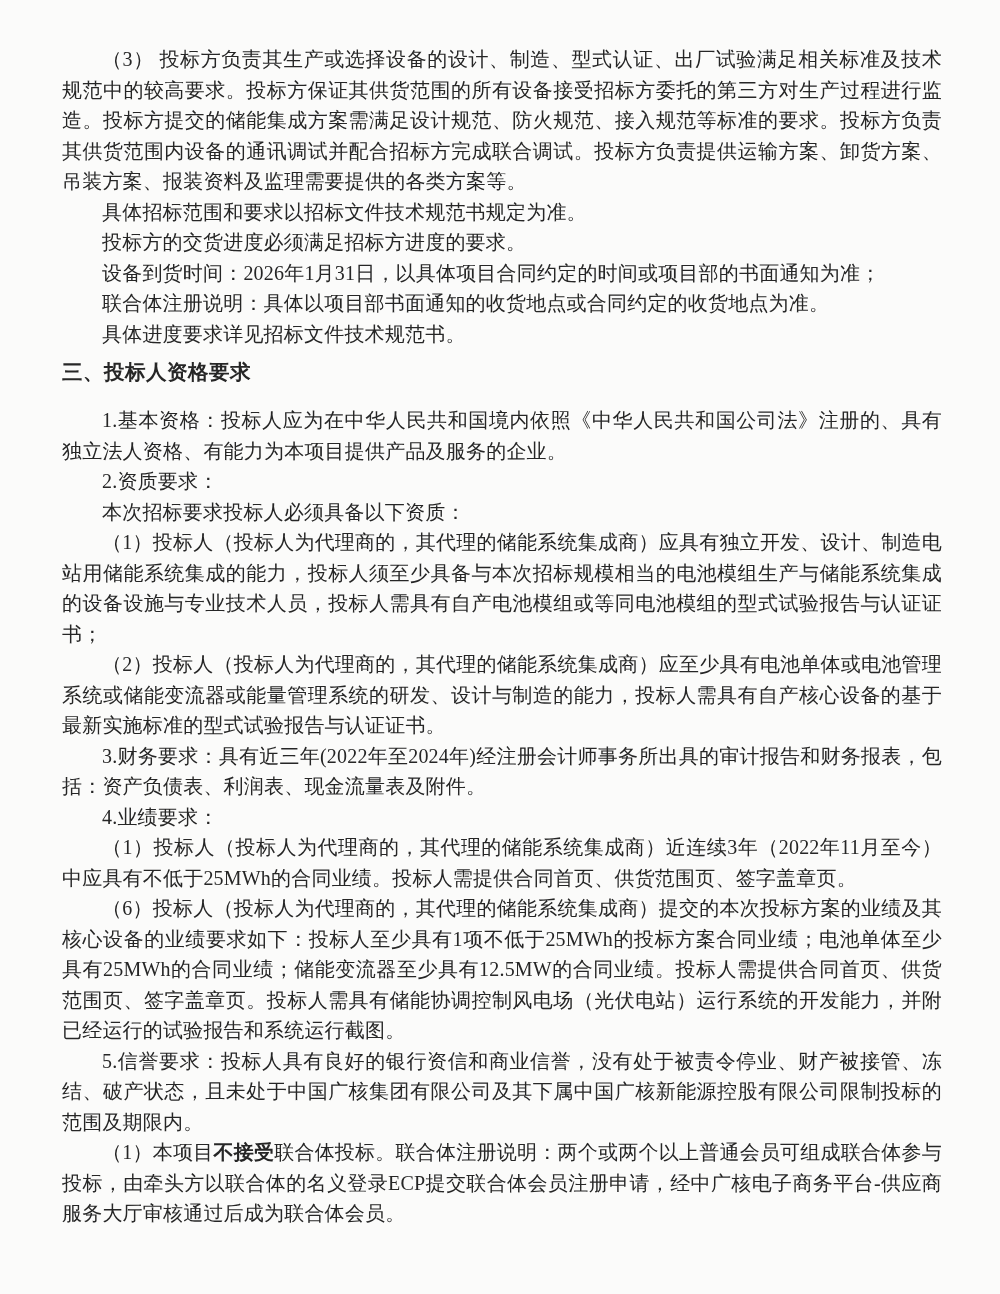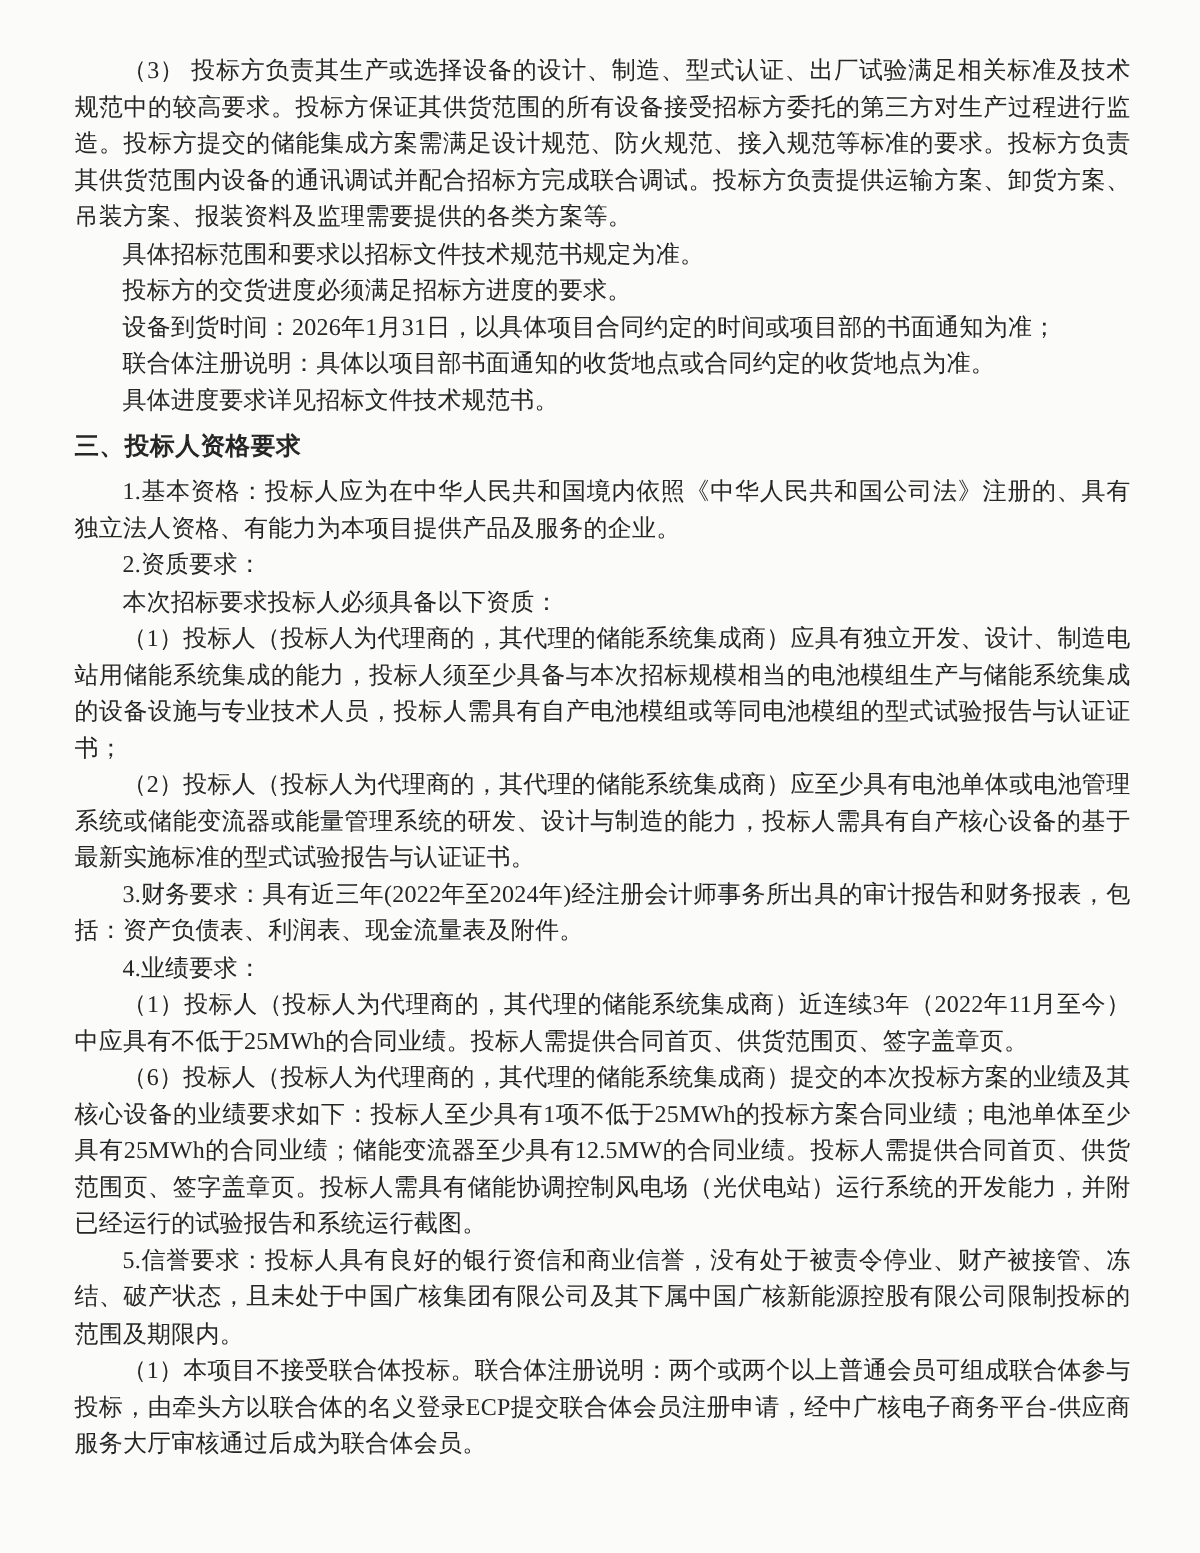--- a/index.html
+++ b/index.html
@@ -22,29 +22,29 @@
   }
   .para {
     margin: 0;
     font-size: 20px;
     line-height: 30.5px;
     text-align: justify;
     text-indent: 2em;
     letter-spacing: 0.2px;
   }
   .heading {
-    margin: 8px 0 7px 0;
+    margin: 8px 0 17px 0;
     font-size: 20.5px;
     line-height: 31px;
     font-weight: bold;
     text-indent: 0;
     letter-spacing: 0.5px;
   }
   .bold {
-    font-weight: normal;
+    font-weight: bold;
   }
 </style>
 </head>
 <body style="background: rgb(251, 251, 250); color: rgb(38, 38, 38);">
 
 <div class="page">
   <div id="doc">
       <p class="para"><span>（3） 投标方负责其生产或选择设备的设计、制造、型式认证、出厂试验满足相关标准及技术规范中的较高要求。投标方保证其供货范围的所有设备接受招标方委托的第三方对生产过程进行监造。投标方提交的储能集成方案需满足设计规范、防火规范、接入规范等标准的要求。投标方负责其供货范围内设备的通讯调试并配合招标方完成联合调试。投标方负责提供运输方案、卸货方案、吊装方案、报装资料及监理需要提供的各类方案等。</span></p>
       <p class="para"><span>具体招标范围和要求以招标文件技术规范书规定为准。</span></p>
       <p class="para"><span>投标方的交货进度必须满足招标方进度的要求。</span></p>

